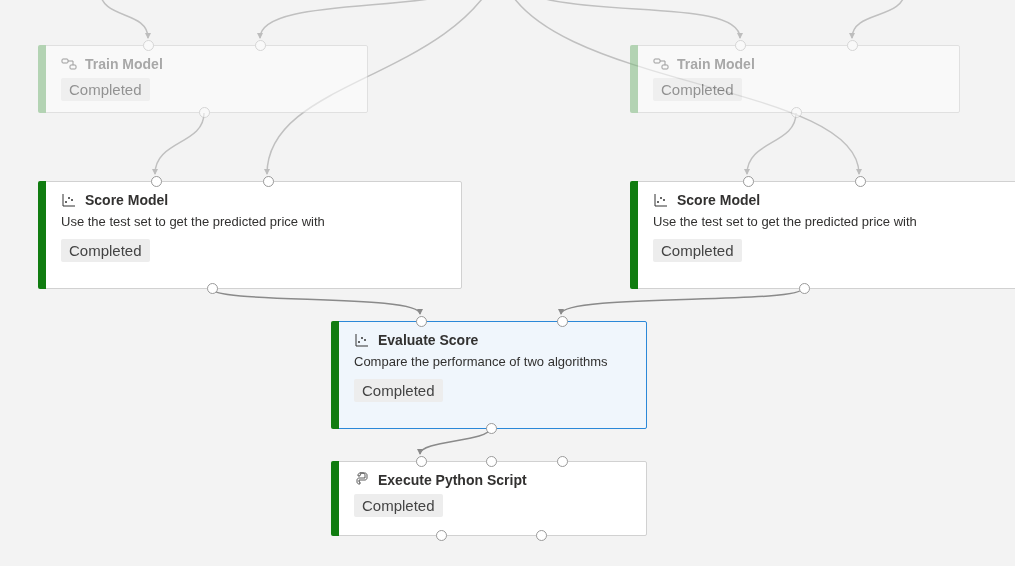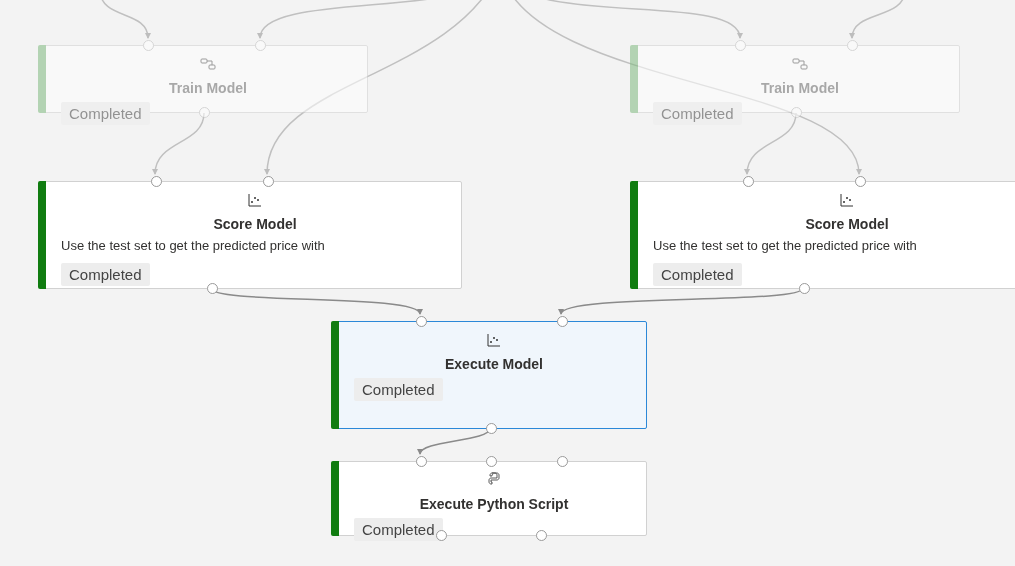--- a/index.html
+++ b/index.html
@@ -48,21 +48,20 @@
   .node.faded .accent {
     background: #7fba7f;
   }
   .node .title-row {
     display: flex;
     align-items: center;
     gap: 8px;
     font-weight: 600;
     font-size: 14px;
     margin-bottom: 6px;
-    flex-direction: column;
   }
   .node .subtitle {
     font-size: 13px;
     color: #323130;
     margin: 0 0 8px 0;
     line-height: 1.3;
   }
   .node.faded .subtitle,
   .node.faded .title-row {
     color: #6b6b6b;
@@ -199,22 +198,23 @@
 
 <div class="node selected" style="left:335px; top:321px; width:312px; height:108px;">
   <div class="accent"></div>
   <div class="title-row">
     <svg class="icon" viewBox="0 0 16 16">
         <path d="M2 2 V14 H14" stroke="#333" fill="none"></path>
         <circle cx="5" cy="10" r="1" fill="#333"></circle>
         <circle cx="8" cy="6" r="1" fill="#333"></circle>
         <circle cx="11" cy="8" r="1" fill="#333"></circle>
       </svg>
-    <span>Execute Model</span>
-  </div>
+    <span>Evaluate Score</span>
+  </div>
+  <div class="subtitle">Compare the performance of two algorithms</div>
   <span class="status-badge">Completed</span>
   <div class="port" style="left:80px; top:-6px;"></div>
   <div class="port" style="left:221px; top:-6px;"></div>
   <div class="port" style="left:150px; bottom:-6px;"></div>
 </div>
 
 <div class="node" style="left:335px; top:461px; width:312px; height:75px;">
   <div class="accent"></div>
   <div class="title-row">
     <svg class="icon" viewBox="0 0 16 16">

